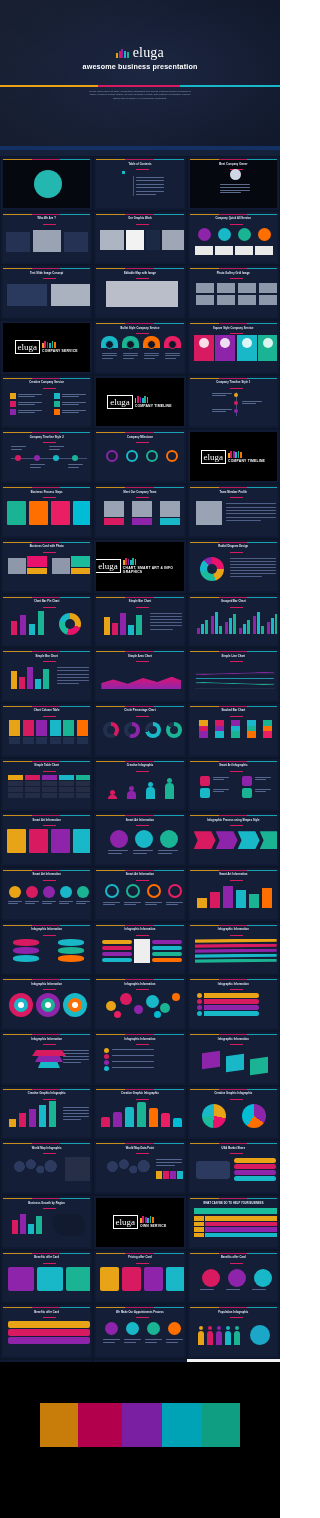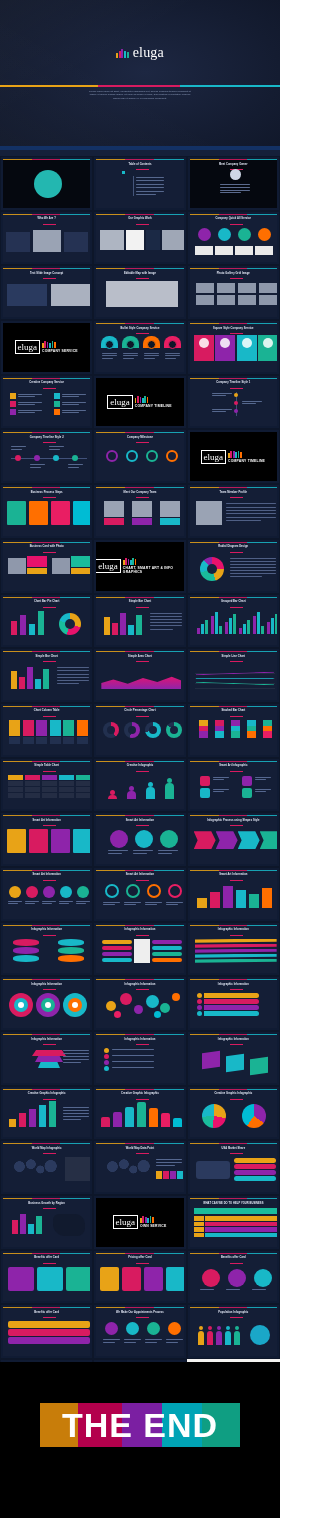--- a/index.html
+++ b/index.html
@@ -147,20 +147,21 @@
       <div class="logo-row">
         <span class="logo-bars" id="coverbars">
             <i style="background: rgb(232, 163, 23); height: 5px;"></i>
             <i style="background: rgb(216, 27, 96); height: 7px;"></i>
             <i style="background: rgb(142, 36, 170); height: 9px;"></i>
             <i style="background: rgb(24, 184, 200); height: 7px;"></i>
             <i style="background: rgb(26, 179, 148); height: 6px;"></i>
           </span>
         <span class="logo-word">eluga</span>
       </div>
+      <div class="hero-sub">awesome business presentation</div>
     </div>
 
     <div class="rule" id="coverrule">
         <i style="background: rgb(232, 163, 23); width: 98px;"></i>
         <i style="background: rgb(216, 27, 96); width: 82px;"></i>
         <i style="background: rgb(24, 184, 200); width: 100px;"></i>
       </div>
     <div class="hero-para">Lorem ipsum dolor sit amet, consectetur adipiscing elit, sed do eiusmod tempor incididunt ut labore et dolore magna aliqua. Ut enim ad minim veniam, quis nostrud exercitation ullamco laboris nisi ut aliquip ex ea commodo consequat.</div>
     <div class="hero-bottom-bar"></div>
   </div>
@@ -1312,15 +1313,14 @@
     </div>
 
   <div class="theend"></div>
   <div class="end-band" id="endband">
       <i style="background: rgb(200, 125, 10); width: 38px;"></i>
       <i style="background: rgb(179, 0, 76); width: 44px;"></i>
       <i style="background: rgb(123, 31, 162); width: 40px;"></i>
       <i style="background: rgb(0, 163, 181); width: 40px;"></i>
       <i style="background: rgb(15, 158, 130); width: 38px;"></i>
     </div>
-  <div class="end-text">THE END</div>
 
 </div>
 
 </body></html>

